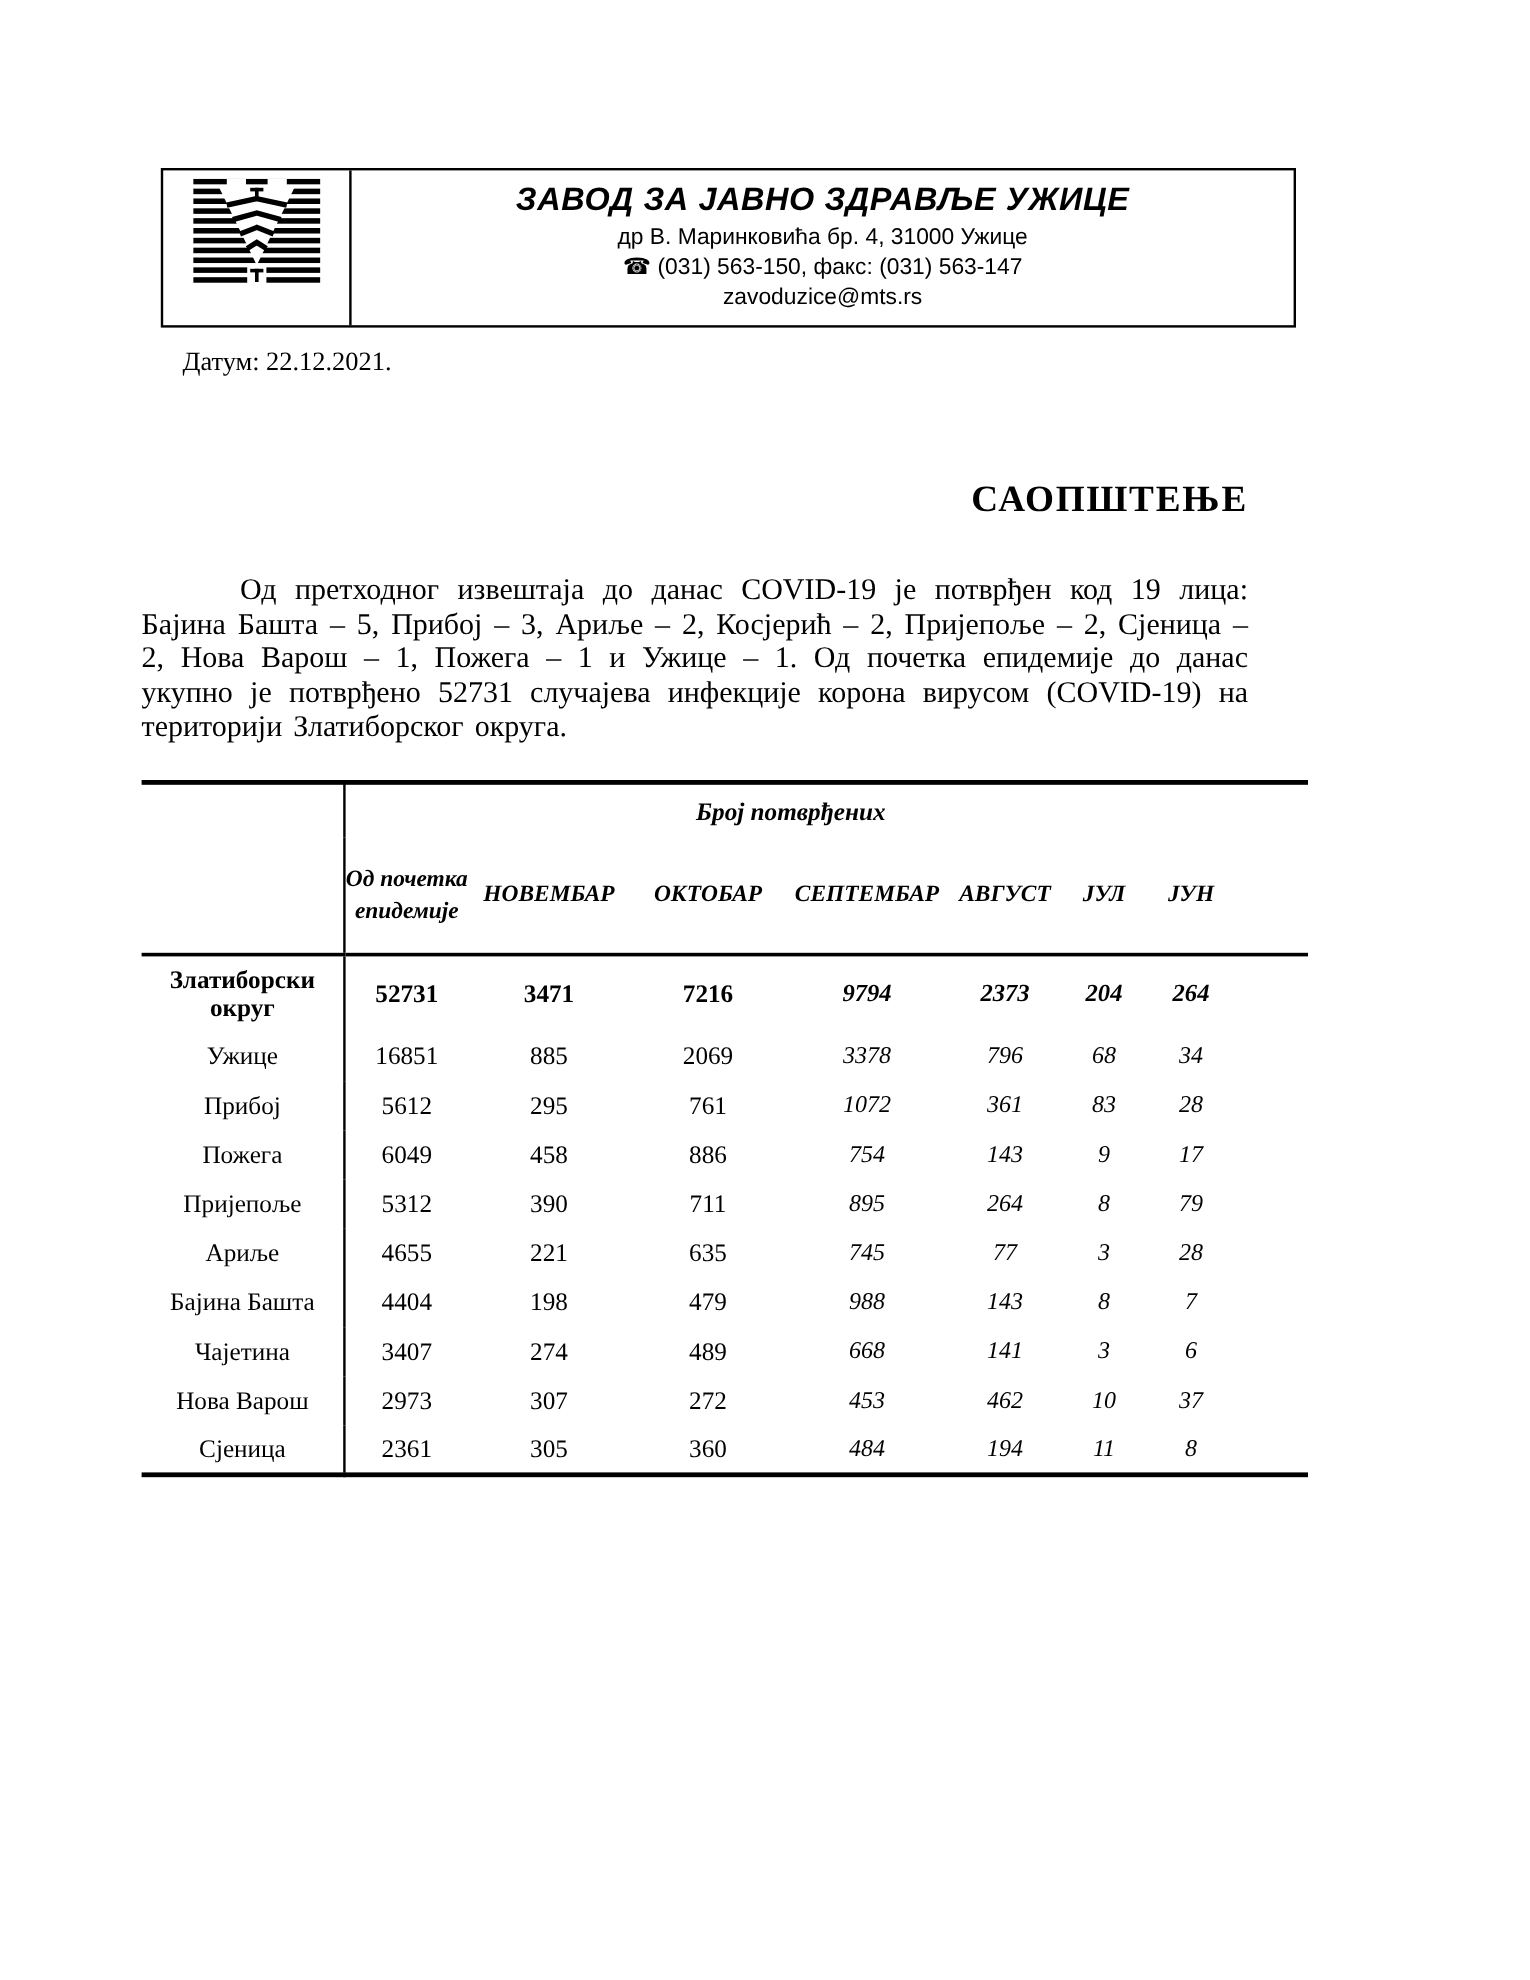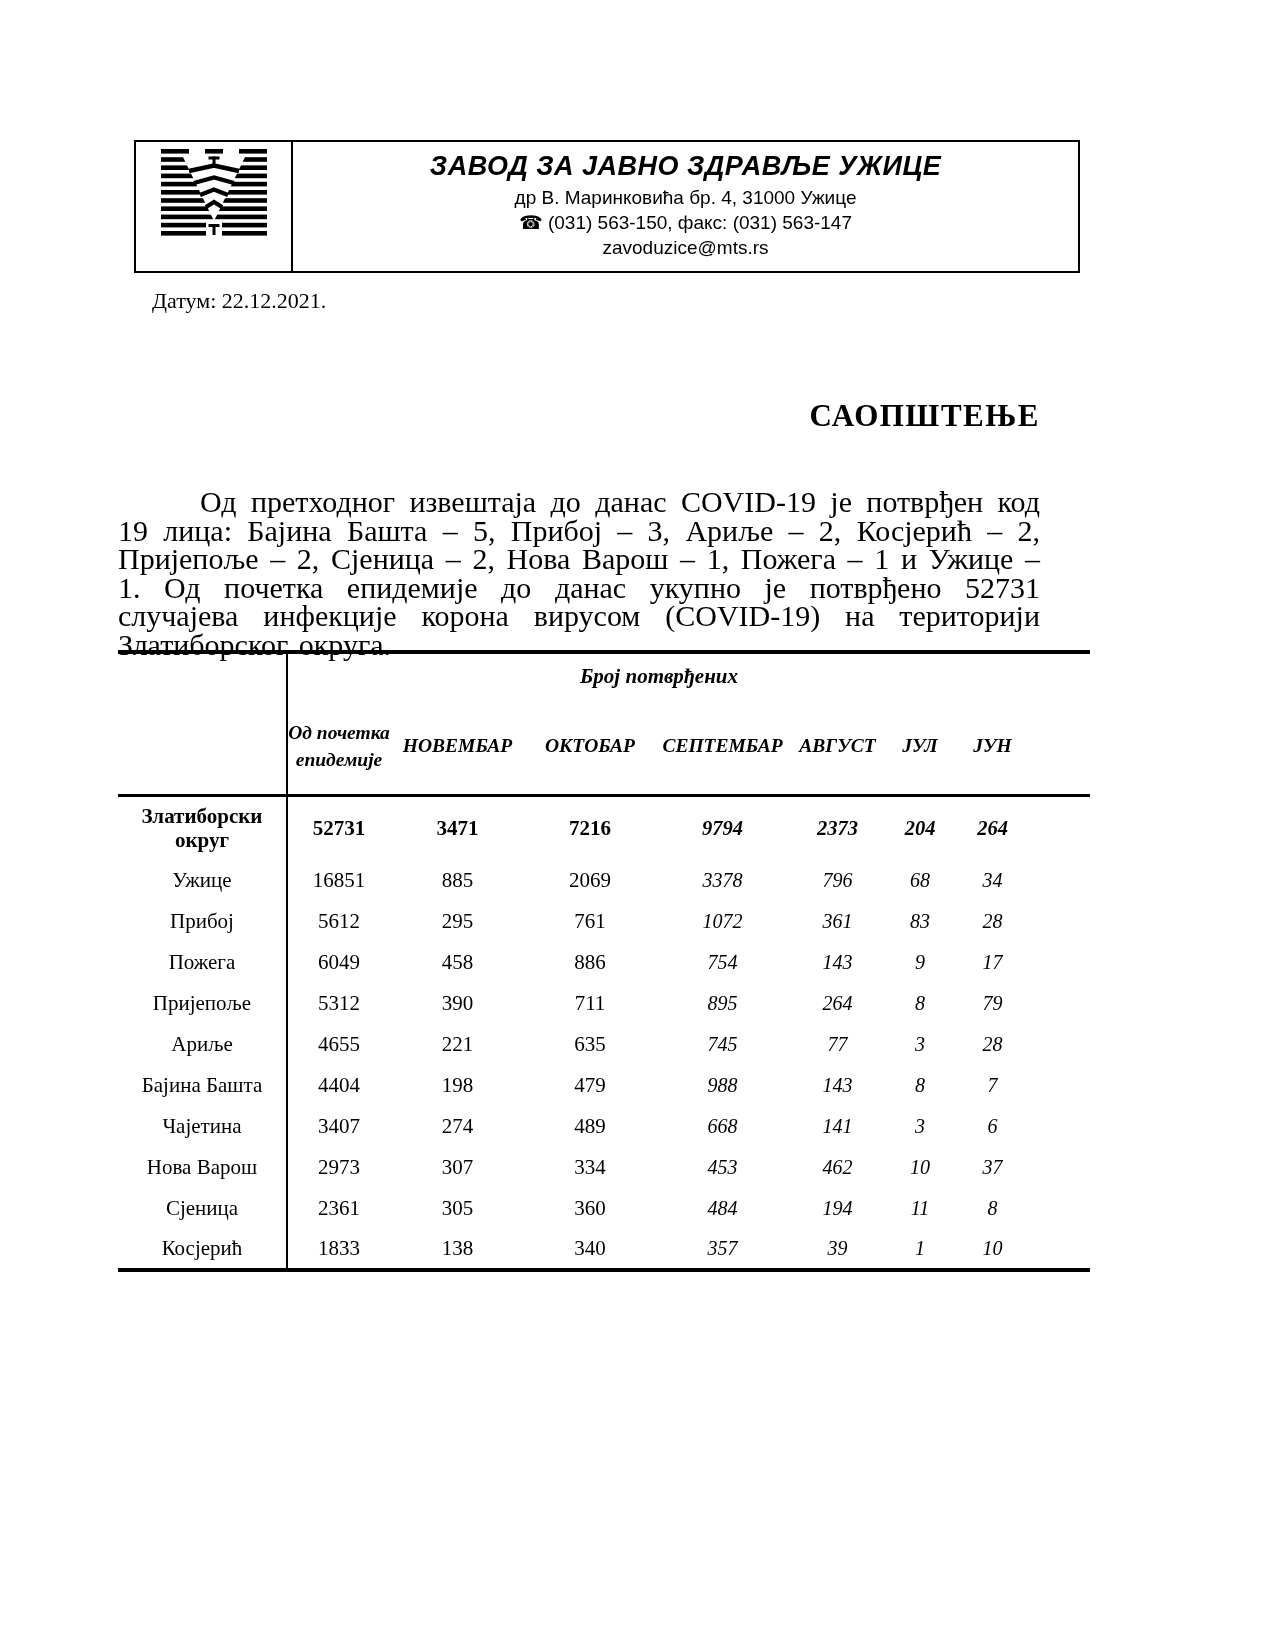--- a/index.html
+++ b/index.html
@@ -21,22 +21,22 @@
   .org-name{font-size:27px;font-weight:bold;font-style:italic;letter-spacing:.5px;}
   .org-address,.org-phone,.org-email{font-size:19px;}
   .org-phone .ph-icon{font-family:"DejaVu Sans",sans-serif;font-size:19px;}
   
   .date-line{position:absolute;left:152px;top:288px;font-size:22px;}
   .doc-title{
     position:absolute;left:118px;top:398px;width:922px;text-align:right;
     font-size:31px;font-weight:bold;letter-spacing:1.5px;
   }
   .body-par{
-    position:absolute;left:118px;top:488px;width:922px;margin:0;
-    font-size:30px;line-height:28.5px;text-align:justify;text-indent:82px;
+    position:absolute;left:118px;top:478px;width:922px;margin:0;
+    font-size:25px;line-height:28.5px;text-align:justify;text-indent:82px;
     word-spacing:3px;
   }
   
   table.covid{
     position:absolute;left:118px;top:650px;width:972px;
     border-collapse:collapse;table-layout:fixed;
     border-top:4px solid #000;border-bottom:4px solid #000;
   }
   table.covid td{padding:0;text-align:center;vertical-align:middle;font-size:21px;}
   table.covid tr > td:nth-child(2){border-left:2.5px solid #000;}
@@ -224,45 +224,34 @@
           <td class="ital">668</td>
           <td class="ital">141</td>
           <td class="ital">3</td>
           <td class="ital">6</td>
           <td></td>
         </tr>
         <tr>
           <td class="name-cell">Нова Варош</td>
           <td>2973</td>
           <td>307</td>
-          <td>334</td>
+          <td>272</td>
           <td class="ital">453</td>
           <td class="ital">462</td>
           <td class="ital">10</td>
           <td class="ital">37</td>
           <td></td>
         </tr>
         <tr>
           <td class="name-cell">Сјеница</td>
           <td>2361</td>
           <td>305</td>
           <td>360</td>
           <td class="ital">484</td>
           <td class="ital">194</td>
           <td class="ital">11</td>
           <td class="ital">8</td>
           <td></td>
         </tr>
-        <tr>
-          <td class="name-cell">Косјерић</td>
-          <td>1833</td>
-          <td>138</td>
-          <td>340</td>
-          <td class="ital">357</td>
-          <td class="ital">39</td>
-          <td class="ital">1</td>
-          <td class="ital">10</td>
-          <td></td>
-        </tr>
       </tbody>
   </table>
 
 </div>
 
 </body></html>

